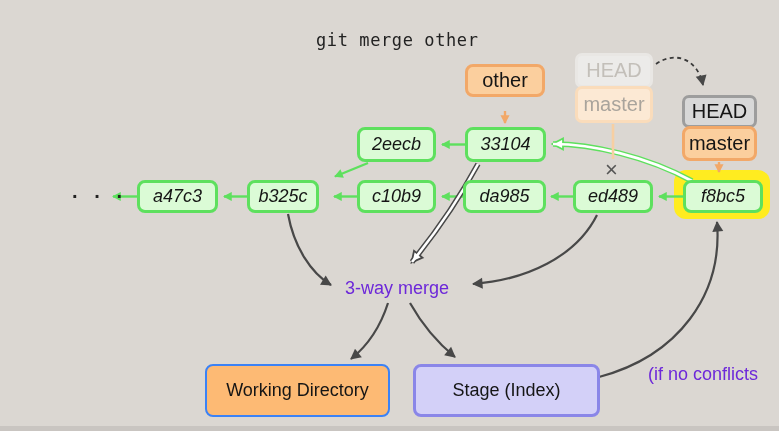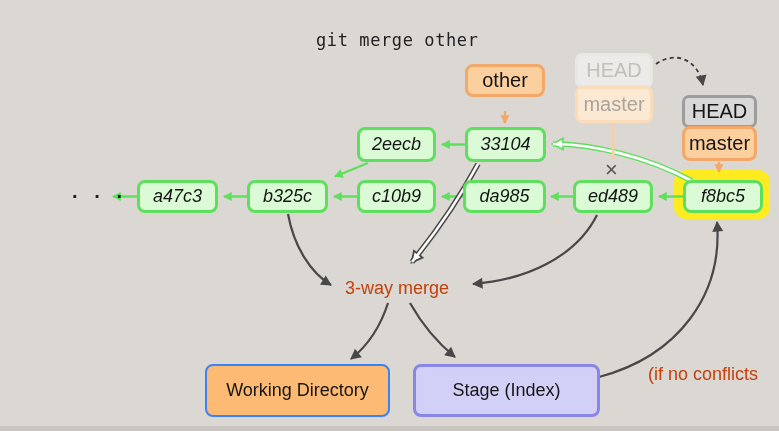--- a/index.html
+++ b/index.html
@@ -10,21 +10,21 @@
         border-radius:8px;font-size:18px;color:#151515;z-index:3;}
   .green{background:#dbfbd6;border:3px solid #5ee05e;font-style:italic;}
   .orange{background:#fbcf9e;border:3px solid #f2a868;border-radius:8px;}
   .gray{background:#d8d8d8;border:3px solid #9d9d9d;border-radius:7px;font-size:20px;}
   .faded-gray{background:#ecebe9;border:3px solid #e9e7e4;color:#c3bfb9;border-radius:7px;font-size:20px;}
   .faded-orange{background:#fce9d4;border:3px solid #fadcbb;color:#a9a49c;border-radius:7px;font-size:20px;}
   .orange-ref{font-size:20px;}
   .red{background:#fdba74;border:2px solid #3b82f6;}
   .purple{background:#d3d0f8;border:3px solid #8a86e8;}
   .highlight{position:absolute;background:#ffec20;border-radius:12px;z-index:1;}
-  .txt{position:absolute;color:#c2410c;white-space:nowrap;z-index:3;}
+  .txt{position:absolute;color:#6d28d9;white-space:nowrap;z-index:3;}
   #title{font-family:"DejaVu Sans Mono",monospace;font-size:17px;letter-spacing:0.6px;color:#222;}
   #arrows{z-index:2;}
   #cross{font-size:22px;color:#555;line-height:20px;z-index:2;}
   #ellipsis{font-size:20px;letter-spacing:5px;color:#222;font-weight:bold;}
   #bottom-strip{position:absolute;left:0;top:426px;width:779px;height:5px;background:#c9c5c1;z-index:4;}
 </style>
 </head>
 <body>
 
 <div id="canvas">
@@ -89,21 +89,21 @@
     </g>
   </svg>
 
   <div id="title" class="txt" style="left:316px;top:30px;">git merge other</div>
 
   <div id="ellipsis" class="txt" style="left:72px;top:185px;">· · ·</div>
 
   <div class="node green" style="left:137px;top:180px;width:81px;height:33px;">
     <span>a47c3</span>
     </div>
-  <div class="node green" style="left:247px;top:180px;width:81px;height:33px;">
+  <div class="node green" style="left:247px;top:180px;width:72px;height:33px;">
     <span>b325c</span>
     </div>
   <div class="node green" style="left:357px;top:180px;width:79px;height:33px;">
     <span>c10b9</span>
     </div>
   <div class="node green" style="left:463px;top:180px;width:83px;height:33px;">
     <span>da985</span>
     </div>
   <div class="node green" style="left:573px;top:180px;width:80px;height:33px;">
     <span>ed489</span>

